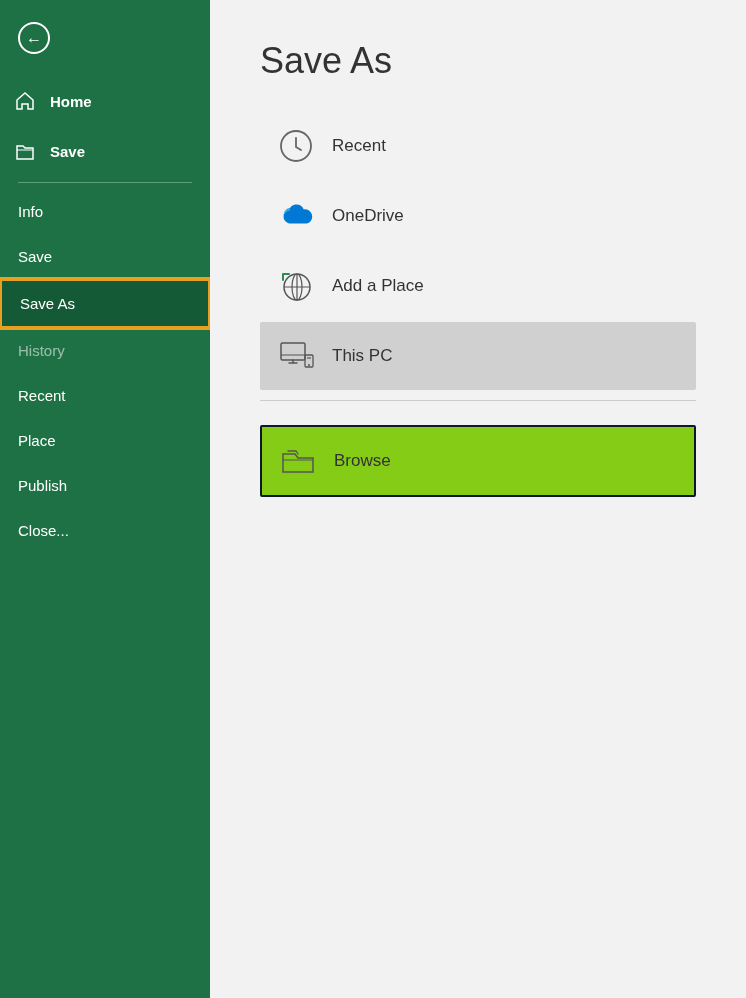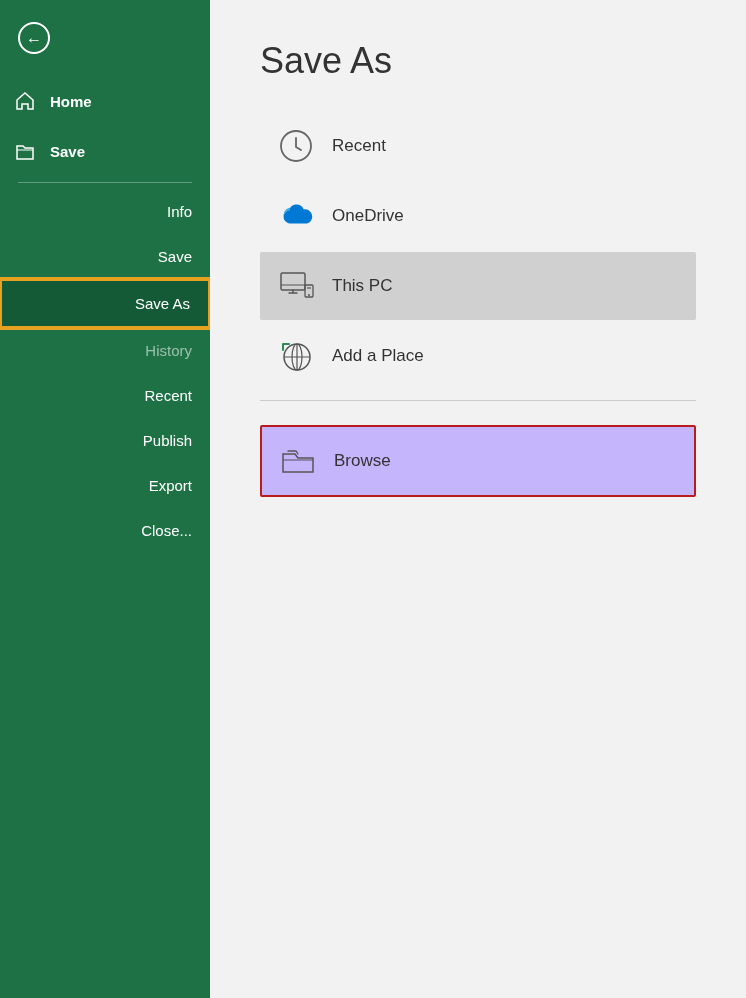--- a/index.html
+++ b/index.html
@@ -71,21 +71,20 @@
       border: none;
       border-top: 1px solid rgba(255,255,255,0.3);
       margin: 6px 18px;
     }
 
     .sidebar-text-item {
       padding: 14px 18px;
       cursor: pointer;
       color: white;
       font-size: 15px;
-      text-align: right;
     }
 
     .sidebar-text-item.active {
       background: #155a36;
       border: 2px solid #e8a020;
       outline: 2px solid #e8a020;
     }
 
     .sidebar-text-item.dimmed {
       color: rgba(255,255,255,0.55);
@@ -113,22 +112,22 @@
       cursor: pointer;
       border-radius: 2px;
       margin-bottom: 2px;
     }
 
     .location-item.selected {
       background: #d0d0d0;
     }
 
     .location-item.highlighted {
-      background: #c4b5fd;
-      border: 2px solid #b91c1c;
+      background: #84cc16;
+      border: 2px solid #0f172a;
       margin-top: 24px;
     }
 
     .location-icon {
       width: 40px;
       height: 40px;
       margin-right: 16px;
       flex-shrink: 0;
       display: flex;
       align-items: center;
@@ -191,24 +190,24 @@
   <div class="sidebar-text-item active">
     <span>Save As</span>
   </div>
   <div class="sidebar-text-item dimmed">
     <span>History</span>
   </div>
   <div class="sidebar-text-item">
     <span>Recent</span>
   </div>
   <div class="sidebar-text-item">
+    <span>Place</span>
+  </div>
+  <div class="sidebar-text-item">
     <span>Publish</span>
-  </div>
-  <div class="sidebar-text-item">
-    <span>Export</span>
   </div>
   <div class="sidebar-text-item">
     <span>Close...</span>
   </div>
 </div>
 
 <div class="main-content">
   <h1 class="page-title">Save As</h1>
 
   <div class="location-item">
@@ -222,48 +221,48 @@
   </div>
 
   <div class="location-item">
     <div class="location-icon">
       <svg width="42" height="28" viewBox="0 0 42 28" fill="none">
         <path d="M16 22C12 22 8 19 8 15C8 11.5 10.5 8.5 14 8C14.5 4.5 17.5 2 21.5 2C25 2 28 4 29 7C29.5 7 30 7 30.5 7C34.5 7 38 10.5 38 14.5C38 18.5 35 22 31 22H16Z" fill="#0078D4"></path>
         <path d="M8 15C8 11.5 10.5 8.5 14 8C14.2 7 14.6 6 15.2 5.2C11 6 8 9.5 8 14C8 14.3 8 14.7 8.05 15H8Z" fill="#28A8E0"></path>
       </svg>
     </div>
     <span class="location-label">OneDrive</span>
+  </div>
+
+  <div class="location-item">
+    <div class="location-icon">
+      <svg width="38" height="38" viewBox="0 0 38 38" fill="none">
+        <circle cx="20" cy="20" r="13" stroke="#555" stroke-width="1.5" fill="none"></circle>
+        <ellipse cx="20" cy="20" rx="5" ry="13" stroke="#555" stroke-width="1.2" fill="none"></ellipse>
+        <path d="M7 20h26M20 7v26" stroke="#555" stroke-width="1.2"></path>
+        <path d="M6 7h6M6 7v6" stroke="#2e8b57" stroke-width="2" stroke-linecap="round"></path>
+      </svg>
+    </div>
+    <span class="location-label">Add a Place</span>
   </div>
 
   <div class="location-item selected">
     <div class="location-icon">
       <svg width="38" height="38" viewBox="0 0 38 38" fill="none">
         <rect x="4" y="6" width="24" height="17" rx="1.5" stroke="#555" stroke-width="1.5" fill="none"></rect>
         <path d="M12 26h8M16 23v3" stroke="#555" stroke-width="1.5" stroke-linecap="round"></path>
         <rect x="28" y="18" width="8" height="12" rx="1" stroke="#555" stroke-width="1.3" fill="none"></rect>
         <circle cx="32" cy="28" r="1" fill="#555"></circle>
         <path d="M30 21h4" stroke="#555" stroke-width="1.2"></path>
         <path d="M4 18h24" stroke="#555" stroke-width="1"></path>
       </svg>
     </div>
     <span class="location-label">This PC</span>
   </div>
 
-  <div class="location-item">
-    <div class="location-icon">
-      <svg width="38" height="38" viewBox="0 0 38 38" fill="none">
-        <circle cx="20" cy="20" r="13" stroke="#555" stroke-width="1.5" fill="none"></circle>
-        <ellipse cx="20" cy="20" rx="5" ry="13" stroke="#555" stroke-width="1.2" fill="none"></ellipse>
-        <path d="M7 20h26M20 7v26" stroke="#555" stroke-width="1.2"></path>
-        <path d="M6 7h6M6 7v6" stroke="#2e8b57" stroke-width="2" stroke-linecap="round"></path>
-      </svg>
-    </div>
-    <span class="location-label">Add a Place</span>
-  </div>
-
   <hr class="location-divider">
 
   <div class="location-item highlighted">
     <div class="location-icon">
       <svg width="38" height="38" viewBox="0 0 38 38" fill="none">
         <path d="M4 12h12l3 4h15v14H4V12z" stroke="#555" stroke-width="1.5" fill="none"></path>
         <path d="M4 18h30" stroke="#555" stroke-width="1"></path>
         <path d="M9 9h8l2 3" stroke="#555" stroke-width="1.3" stroke-linecap="round" fill="none"></path>
       </svg>
     </div>

